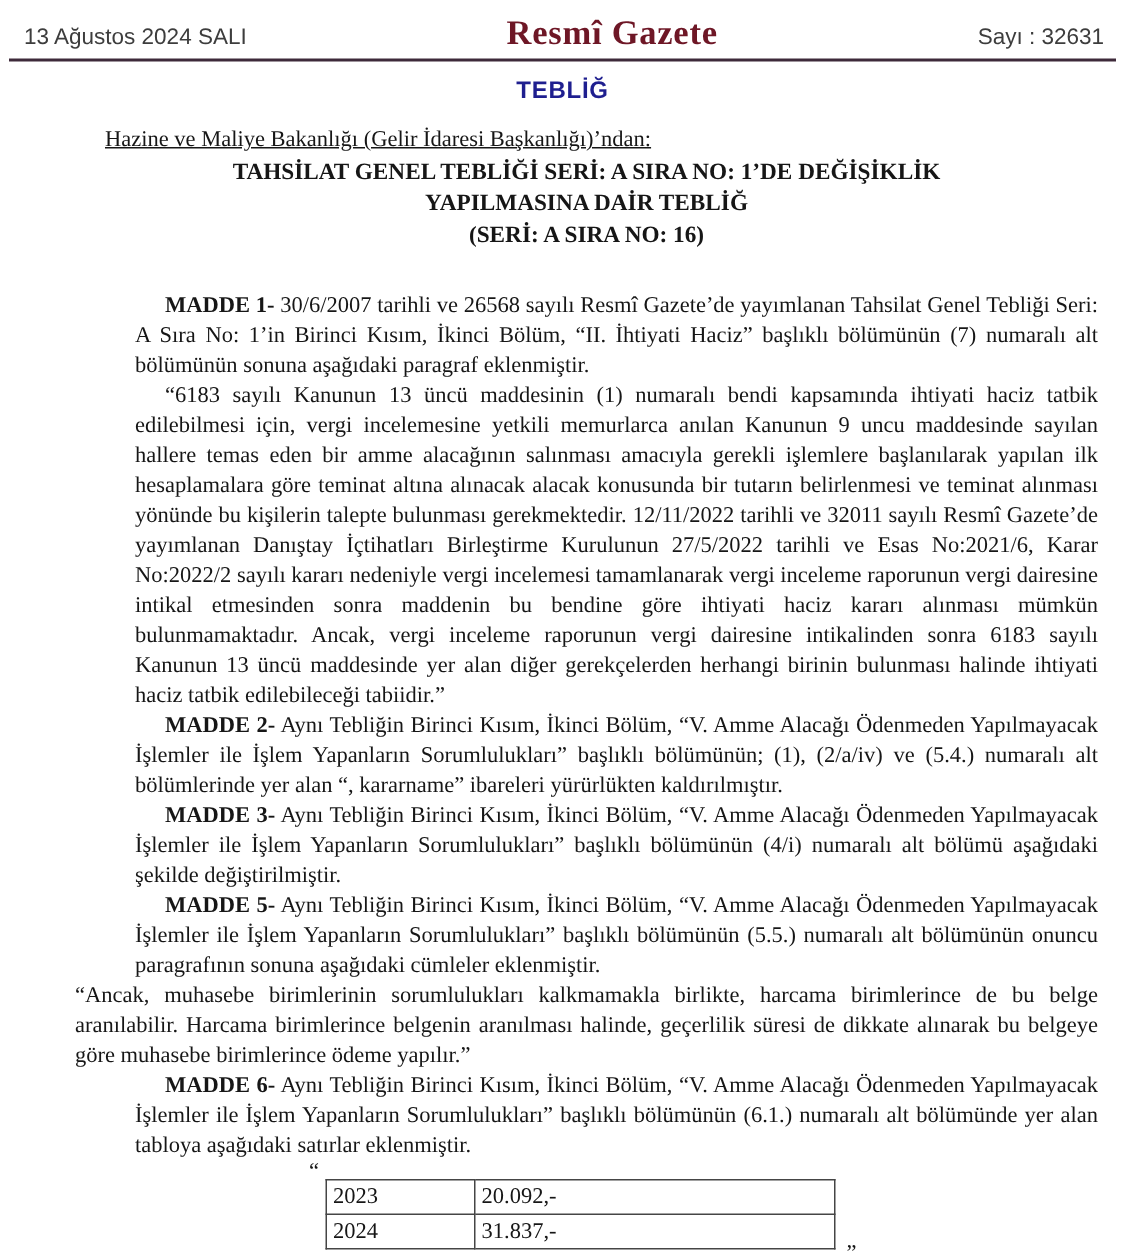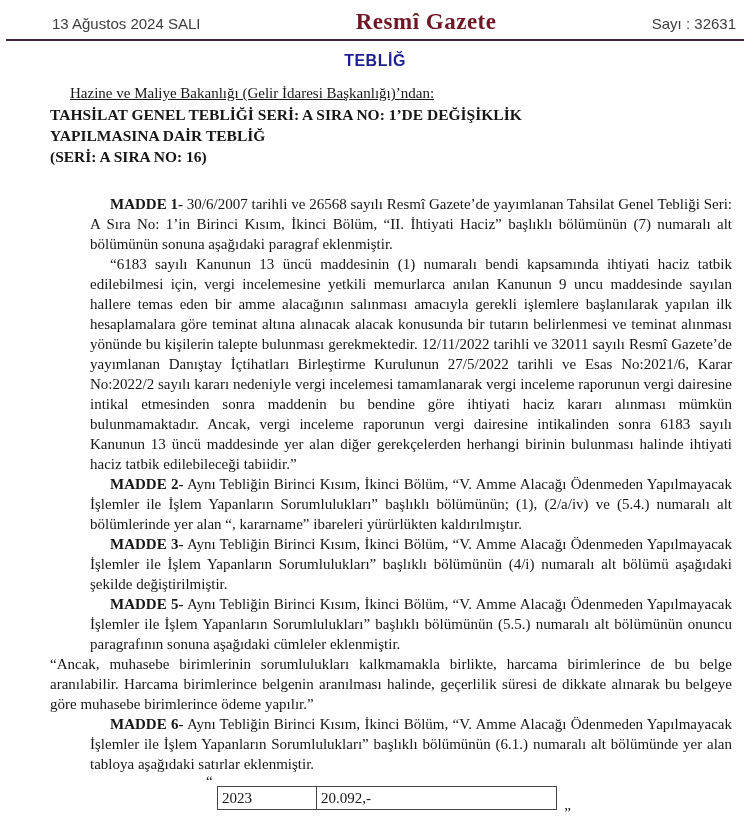--- a/index.html
+++ b/index.html
@@ -1,21 +1,21 @@
 <!DOCTYPE html>
 <html><head>
 <meta charset="utf-8">
 <style>
   html,body { margin:0; padding:0; background:#ffffff; }
   .page {
     width:750px; height:834px; background:#ffffff; position:relative;
     font-family:"Liberation Serif","DejaVu Serif",serif;
     color:#161616; overflow:hidden; box-sizing:border-box;
   }
-  .masthead-row { display:flex; align-items:baseline; padding:9px 14px 0 16px;margin-left:36px; }
+  .masthead-row { display:flex; align-items:baseline; padding:9px 14px 0 16px; }
   .issue-date, .issue-number {
     font-family:"Liberation Sans","DejaVu Sans",sans-serif;
     font-size:15px; color:#3d3d3d; white-space:nowrap;
   }
   .masthead {
     flex:1; text-align:center; margin:0; font-weight:bold;
     font-size:23px; color:#6e1726; letter-spacing:0.5px;
     font-family:"Liberation Serif","DejaVu Serif",serif;
   }
   .header-rule { border:none; border-top:2px solid #3e2a3a; margin:4px 6px 0 6px; }
@@ -24,21 +24,21 @@
     font-weight:bold; font-size:16px; color:#1f1f8f; letter-spacing:0.5px;
     margin-top:11px;
   }
   .doc-body {
     padding:13px 18px 0 50px;
     font-size:15px; line-height:20px; text-align:justify;
   }
   .from-line { margin:0; text-indent:20px; }
   .from-line .u { text-decoration:underline; }
   .doc-title {
-    font-weight:bold; font-size:15.5px;
+    text-align:center; font-weight:bold; font-size:15.5px;
     line-height:21px; margin:1px 0 27px 0;
   }
   .para { margin:0; }
   .para.indent { text-indent:20px;margin-left:40px; }
   .para .lead { font-weight:bold; }
   .table-block { position:relative; margin:12px 0 0 167px; width:340px; }
   .open-quote {
     position:absolute; left:-11px; top:-15px; font-size:15px; color:#161616;
   }
   .close-quote {
@@ -92,19 +92,23 @@
     <p class="para indent"><b class="lead">MADDE 6-</b><span> Aynı Tebliğin Birinci Kısım, İkinci Bölüm, “V. Amme Alacağı Ödenmeden Yapılmayacak İşlemler ile İşlem Yapanların Sorumlulukları” başlıklı bölümünün (6.1.) numaralı alt bölümünde yer alan tabloya aşağıdaki satırlar eklenmiştir.</span></p>
 
     <div class="table-block">
       <span class="open-quote">“</span>
       <table class="amounts">
         <tbody>
             <tr>
           <td class="year-col">2023</td>
           <td>20.092,-</td>
         </tr>
+        <tr>
+          <td class="year-col">2024</td>
+          <td>31.837,-</td>
+        </tr>
       </tbody>
         </table>
       <span class="close-quote">”</span>
     </div>
 
   </div>
 </div>
 
 </body></html>

